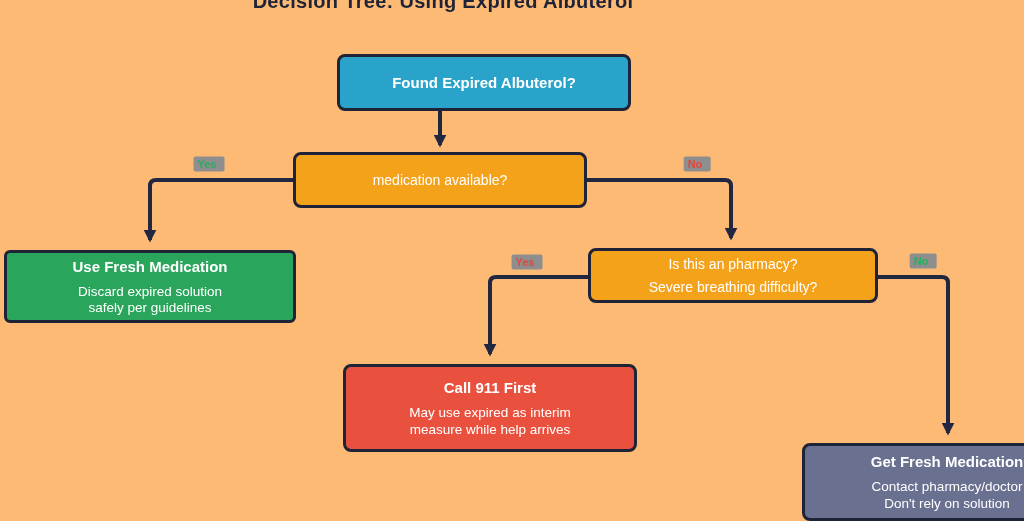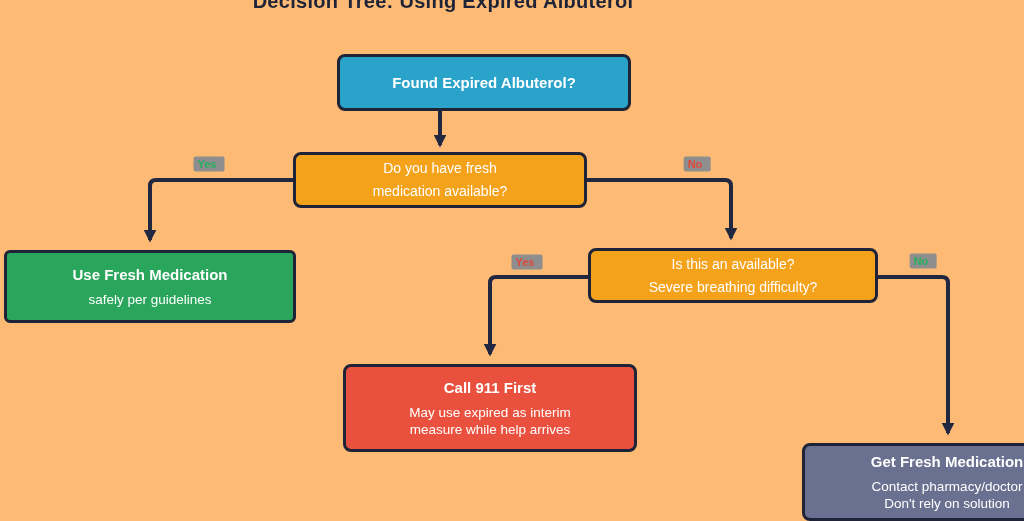--- a/index.html
+++ b/index.html
@@ -62,32 +62,32 @@
       <path d="M588,277 H496 Q490,277 490,283 V354" marker-end="url(#arrow)"></path>
       <path d="M877,277 H942 Q948,277 948,283 V433" marker-end="url(#arrow)"></path>
     </g>
   </svg>
 
   <div class="node n-start">
     <span class="node-title">Found Expired Albuterol?</span>
   </div>
 
   <div class="node n-q1">
-    <span class="node-q">Do you have fresh</span>
     <span class="node-q">medication available?</span>
   </div>
 
   <div class="node n-green">
     <span class="node-title">Use Fresh Medication</span>
     <span class="gap"></span>
+    <span class="node-line">Discard expired solution</span>
     <span class="node-line">safely per guidelines</span>
   </div>
 
   <div class="node n-q2">
-    <span class="node-q">Is this an available?</span>
+    <span class="node-q">Is this an pharmacy?</span>
     <span class="node-q">Severe breathing difficulty?</span>
   </div>
 
   <div class="node n-red">
     <span class="node-title">Call 911 First</span>
     <span class="gap"></span>
     <span class="node-line">May use expired as interim</span>
     <span class="node-line">measure while help arrives</span>
   </div>
 

